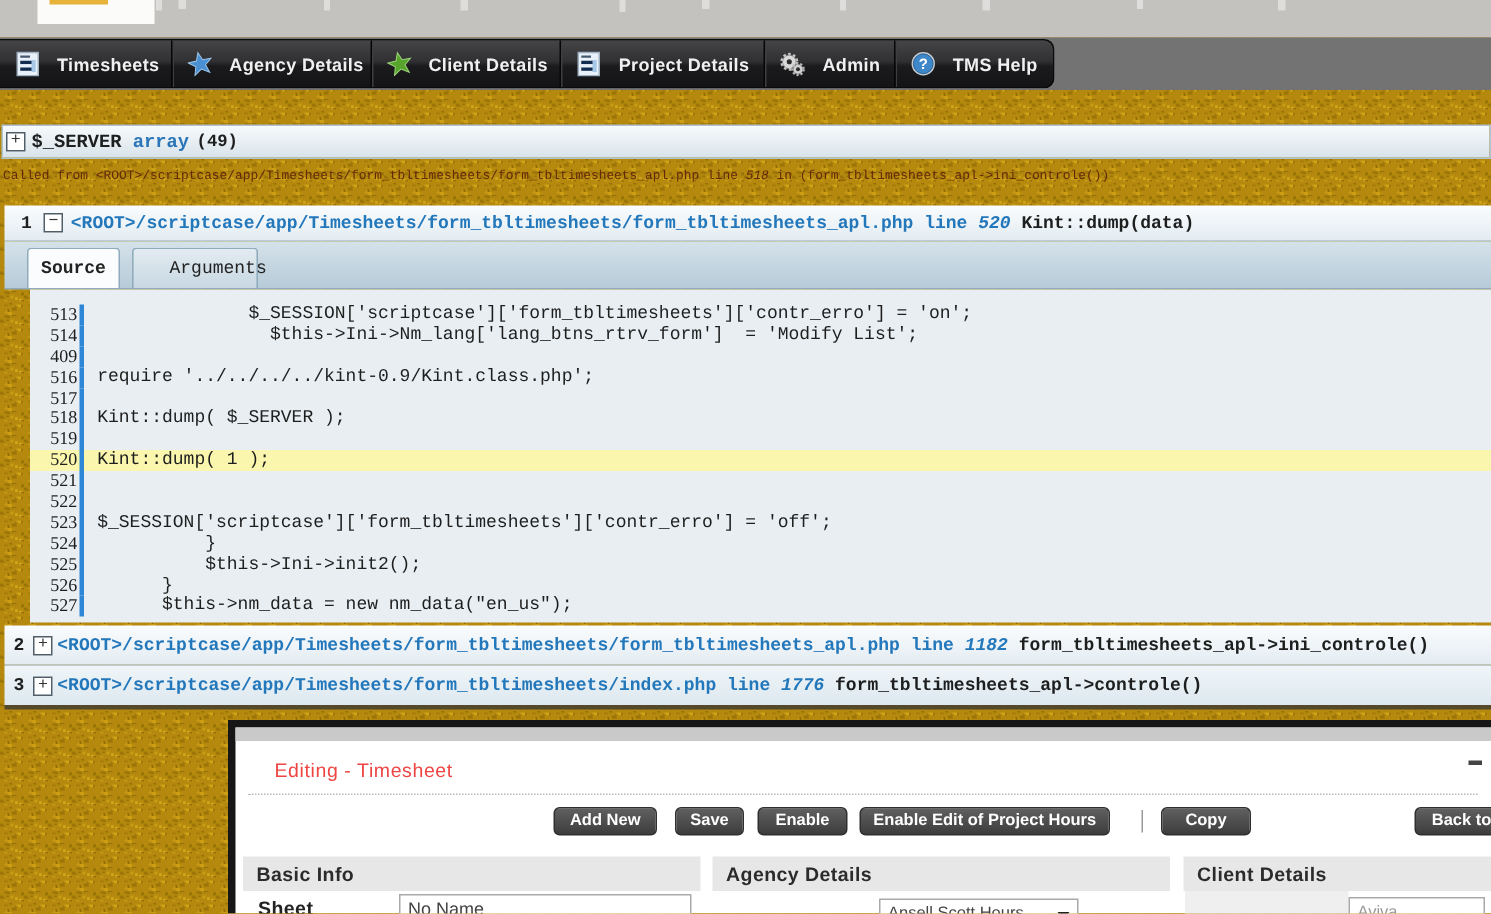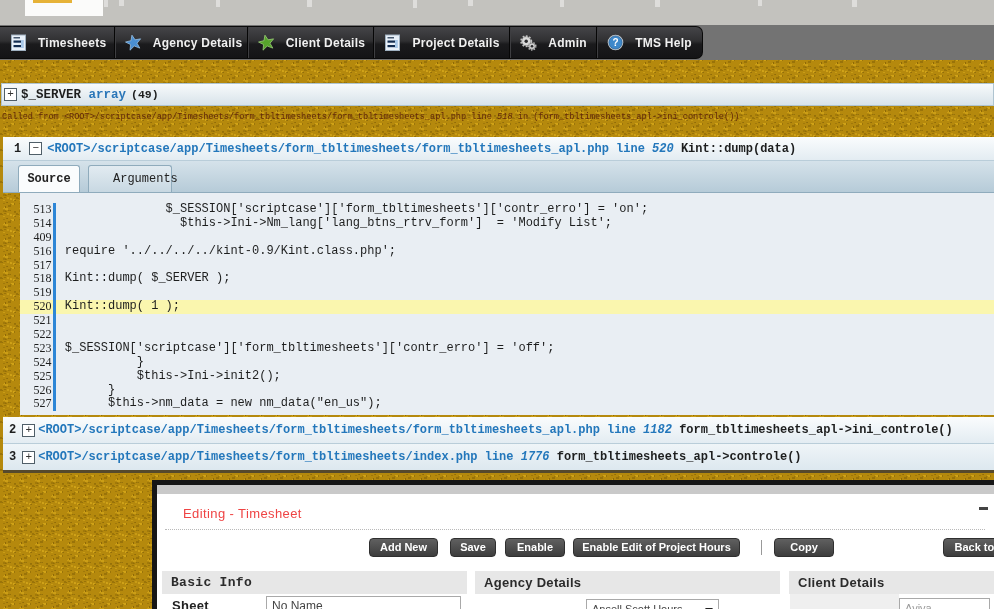--- a/index.html
+++ b/index.html
@@ -301,21 +301,21 @@
   <div id="ftitle" class="abs">Editing - Timesheet</div>
   <div id="fdash" class="abs"></div>
   <div id="fdots" class="abs"></div>
   <div class="btn" style="left:212px;width:69px;">Add New</div>
   <div class="btn" style="left:293px;width:46px;">Save</div>
   <div class="btn" style="left:348px;width:60px;">Enable</div>
   <div class="btn" style="left:416px;width:167px;">Enable Edit of Project Hours</div>
   <div id="bsep" class="abs"></div>
   <div class="btn" style="left:617px;width:60px;">Copy</div>
   <div class="btn" style="left:786px;width:120px;">Back to Timesheet</div>
-  <div class="shead" style="left:5px;width:305px;font-family:Liberation Mono, monospace;">Basic Info</div>
+  <div class="shead" style="left:5px;width:305px;">Basic Info</div>
   <div class="shead" style="left:318px;width:305px;">Agency Details</div>
   <div class="shead" style="left:632px;width:205px;">Client Details</div>
   <div id="sheet" class="abs">Sheet</div>
   <div class="inp" style="left:109px;top:111px;width:195px;height:20px;">No Name</div>
   <div class="inp" style="left:429px;top:114px;width:133px;height:20px;font-size:11px;">Ansell Scott Hours<span class="sel-arrow"></span></div>
   <div id="clientlbl" class="abs"></div>
   <div class="inp" style="left:742px;top:113px;width:91px;height:20px;color:#999;font-size:11px;">Aviva</div>
 </div>
 
 </body></html>

